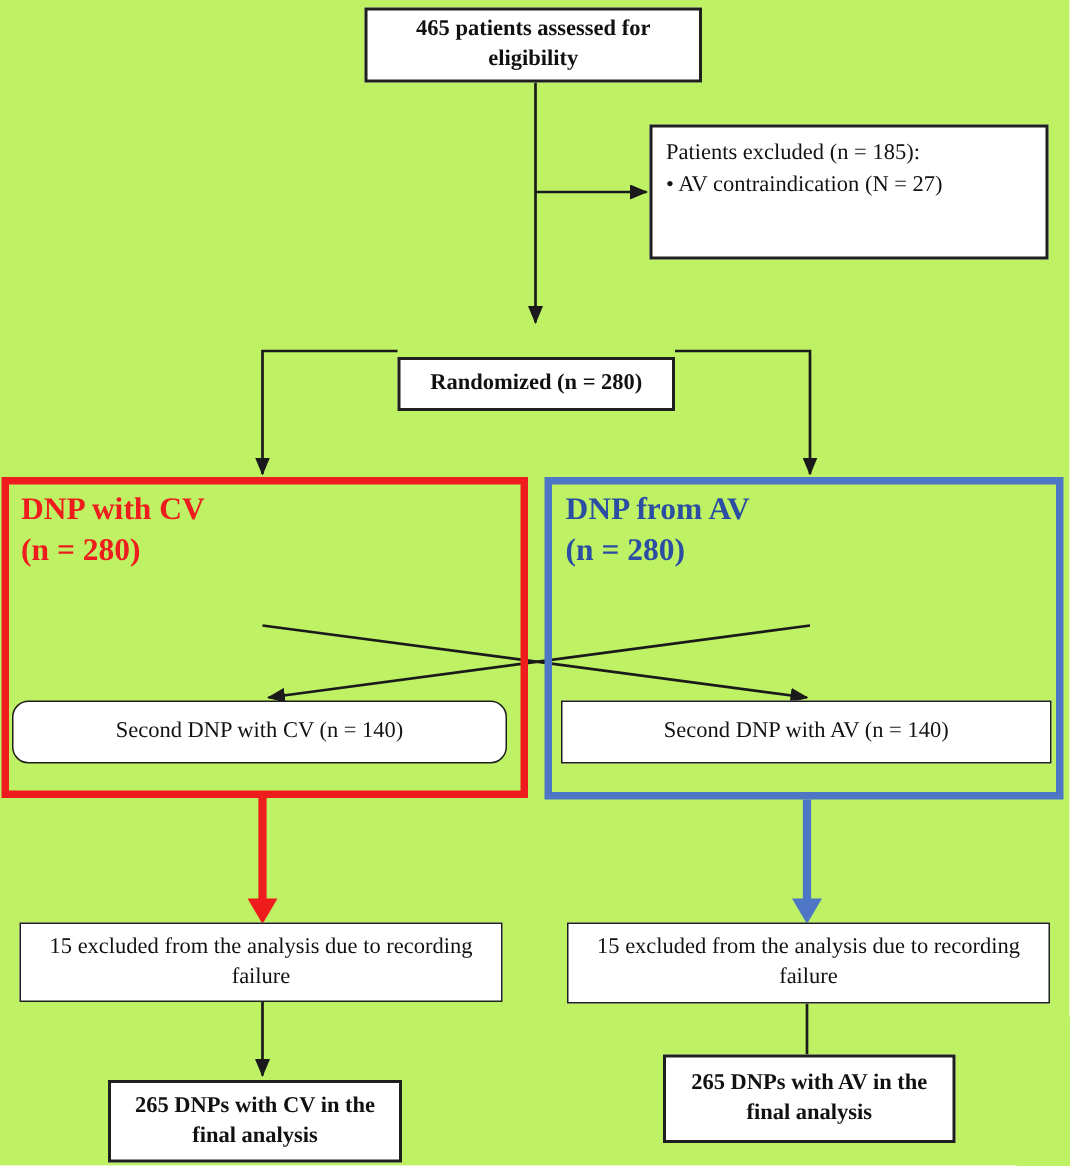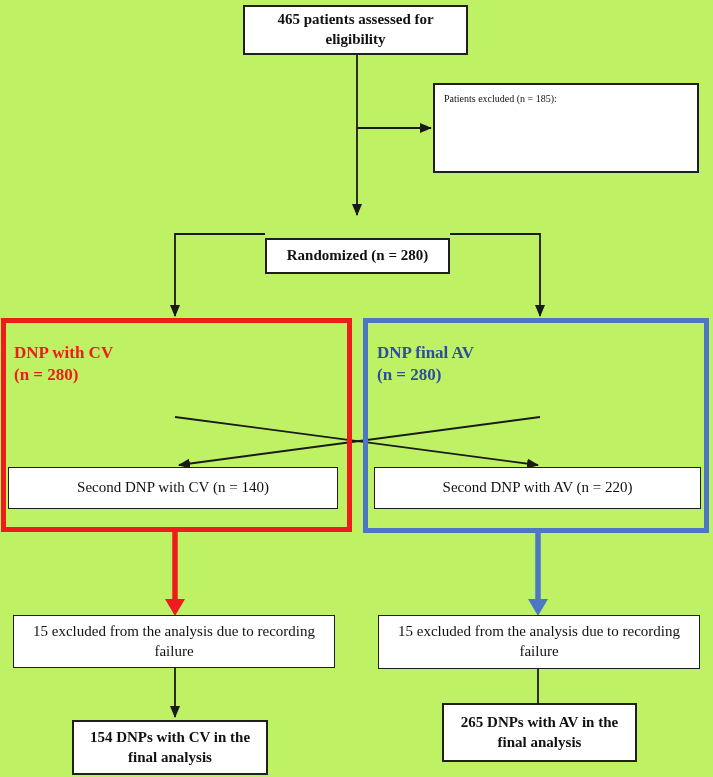--- a/index.html
+++ b/index.html
@@ -12,34 +12,34 @@
   .box{
     position:absolute;background:#ffffff;border:2px solid #1f1f1f;
     box-sizing:border-box;display:flex;align-items:center;justify-content:center;
     text-align:center;font-size:15px;line-height:1.32;
   }
   .bold{font-weight:bold;}
   .thin{border-width:1.6px;}
   #assessed{left:243px;top:5px;width:225px;height:50px;padding:2px 18px;}
   #excluded{
     left:433px;top:83px;width:266px;height:90px;
-    display:block;text-align:left;font-size:10px;line-height:1.38;
+    display:block;text-align:left;font-size:15px;line-height:1.38;
     padding:7px 7px 4px 9px;
   }
   #randomized{left:265px;top:216px;width:185px;height:36px;margin-top:22px;}
   .frame{position:absolute;box-sizing:border-box;background:transparent;}
   #cvFrame{left:1px;top:318px;width:351px;height:214px;border:5px solid #ee1c1c;}
   #avFrame{left:363px;top:318px;width:346px;height:215px;border:5px solid #4d77c5;}
   .groupLabel{
-    position:absolute;font-weight:bold;font-size:17px;line-height:1.3;text-align:left;margin-top:16px;
+    position:absolute;font-weight:bold;font-size:21px;line-height:1.3;text-align:left;
   }
   #cvLabel{left:14px;top:326px;}
   #avLabel{left:377px;top:326px;}
   #firstCv{left:8px;top:375px;width:330px;height:42px;border-width:1.6px;}
-  #secondCv{left:8px;top:467px;width:330px;height:42px;border-width:1.6px;}
+  #secondCv{left:8px;top:467px;width:330px;height:42px;border-width:1.6px;border-radius:11px;}
   #firstAv{left:374px;top:375px;width:327px;height:42px;border-width:1.6px;}
   #secondAv{left:374px;top:467px;width:327px;height:42px;border-width:1.6px;}
   #cv15{left:13px;top:615px;width:322px;height:53px;padding:2px 10px;}
   #av15{left:378px;top:615px;width:322px;height:54px;padding:2px 10px;}
   #cvFinal{left:72px;top:720px;width:196px;height:55px;padding:2px 12px;}
   #avFinal{left:442px;top:703px;width:195px;height:59px;padding:12px 12px;}
 </style>
 </head>
 <body>
 
@@ -71,37 +71,38 @@
 
     <line x1="175" y1="668" x2="175" y2="717" stroke="#1a1a1a" stroke-width="1.8" marker-end="url(#ah)"></line>
 
     <line x1="538" y1="669" x2="538" y2="703" stroke="#1a1a1a" stroke-width="1.8"></line>
   </svg>
 
   <div class="box bold" id="assessed">465 patients assessed for eligibility</div>
 
   <div class="box" id="excluded">
     <div>Patients excluded (n = 185):</div>
+    <div>• AV contraindication (N = 27)</div>
   </div>
 
   <div class="box bold" id="randomized">Randomized (n = 280)</div>
 
   <div class="frame" id="cvFrame" style="border-color: rgb(238, 28, 28);"></div>
   <div class="groupLabel" id="cvLabel" style="color: rgb(238, 28, 28);">
     <div>DNP with CV</div>
     <div>(n = 280)</div>
   </div>
   <div class="box thin" id="secondCv">Second DNP with CV (n = 140)</div>
 
   <div class="frame" id="avFrame" style="border-color: rgb(77, 119, 197);"></div>
   <div class="groupLabel" id="avLabel" style="color: rgb(43, 78, 162);">
-    <div>DNP final AV</div>
+    <div>DNP from AV</div>
     <div>(n = 280)</div>
   </div>
-  <div class="box thin" id="secondAv">Second DNP with AV (n = 220)</div>
+  <div class="box thin" id="secondAv">Second DNP with AV (n = 140)</div>
 
   <div class="box thin" id="cv15">15 excluded from the analysis due to recording failure</div>
   <div class="box thin" id="av15">15 excluded from the analysis due to recording failure</div>
 
-  <div class="box bold" id="cvFinal">154 DNPs with CV in the final analysis</div>
+  <div class="box bold" id="cvFinal">265 DNPs with CV in the final analysis</div>
   <div class="box bold" id="avFinal">265 DNPs with AV in the final analysis</div>
 
 </div>
 
 </body></html>

